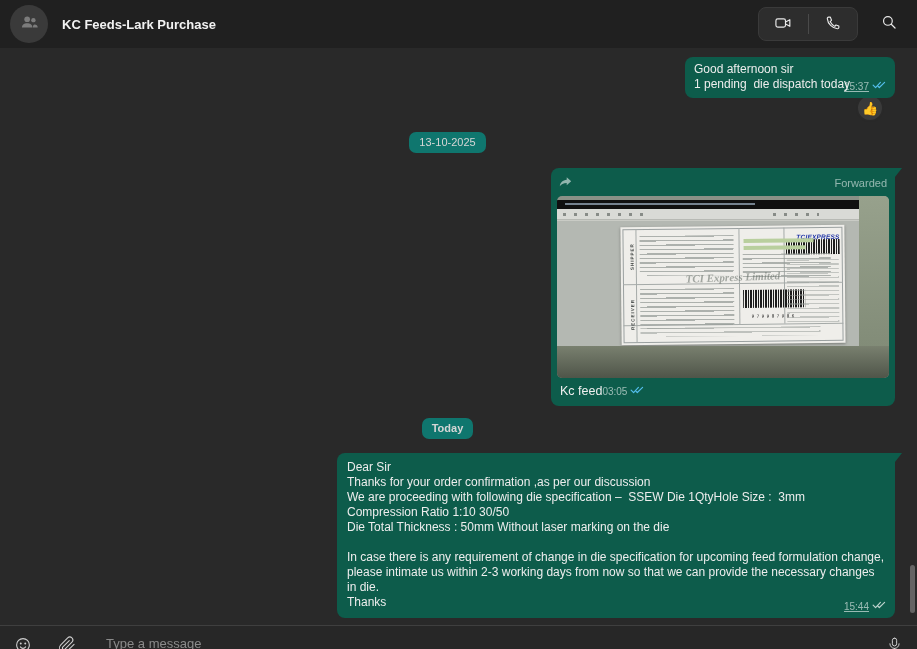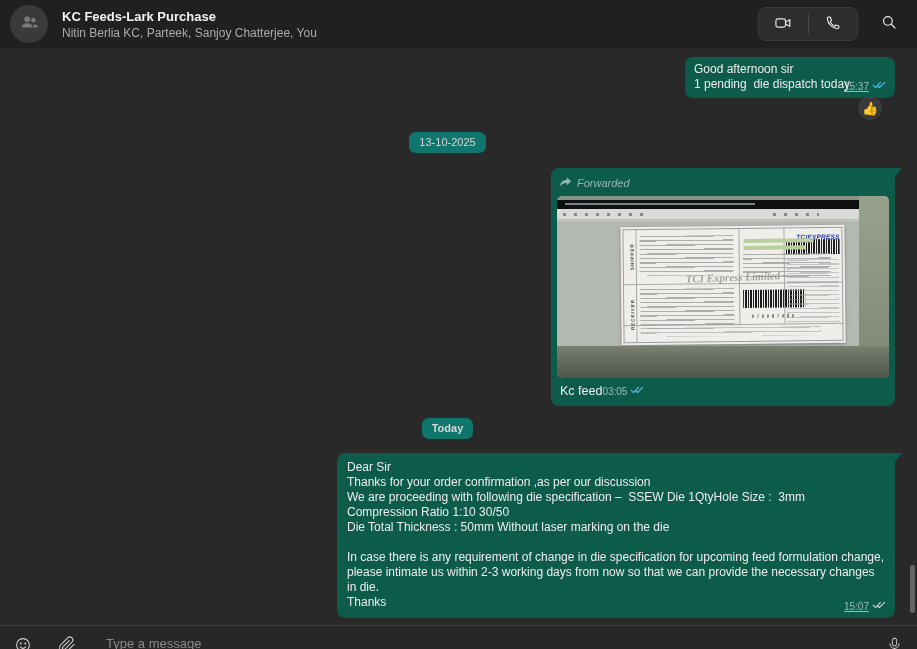--- a/index.html
+++ b/index.html
@@ -40,21 +40,21 @@
   .reaction { margin:-4px 11px 0 0; width:28px; height:28px; background:#3a3a3a;
               border:2px solid #292929; border-radius:50%; display:flex; align-items:center;
               justify-content:center; font-size:13px; cursor:pointer; }
   .chip { align-self:center; background:#0f766e; color:#d6d6d6; font-size:11px;
           padding:4px 10px; border-radius:7px; line-height:13px; }
   .chip1 { margin-top:10px; } .chip2 { margin-top:12px;font-weight:bold; }
 
   
   .fwd { margin-top:15px; width:344px; padding:6px; }
   .fwd-row { display:flex; align-items:center; gap:5px; padding:2px 2px 5px;
-             color:rgba(255,255,255,0.55); font-style:italic; font-size:11px; line-height:13px; }
+             color:rgba(255,255,255,0.55); font-size:11px; line-height:13px;justify-content:space-between; }
   .fwd-cap { display:flex; align-items:flex-end; 
              padding:6px 3px 1px; font-size:12.5px; color:#f0f0f0; }
   .fwd-cap .cap-meta { display:flex; align-items:center; gap:3px; font-size:10px;
              color:rgba(255,255,255,0.58); }
 
   
   .photo { position:relative; width:332px; height:182px; border-radius:5px; overflow:hidden;
            background:#8a9187; cursor:pointer; }
   .ph-screen { position:absolute; left:0; top:4px; width:302px; height:146px; background:#c9cbc5; }
   .ph-url { position:absolute; left:0; top:0; width:100%; height:9px; background:#101010; }
@@ -125,21 +125,20 @@
       <svg viewBox="0 0 24 24" width="22" height="22" fill="#7c7c7c">
         <circle cx="10" cy="9" r="3.1"></circle>
         <path d="M4.3 18 c0-3.1 2.6-4.6 5.7-4.6 s5.7 1.5 5.7 4.6 z"></path>
         <circle cx="16.8" cy="10" r="2.4"></circle>
         <path d="M16.2 18 c0-2 0.8-3.4 2-3.4 1.9 0 3.3 1.2 3.3 3.4 z"></path>
       </svg>
     </span>
   </div>
   <div class="head-txt">
     <div class="head-title">KC Feeds-Lark Purchase</div>
-    <div class="head-sub">Nitin Berlia KC, Parteek, Sanjoy Chatterjee, You</div>
   </div>
   <div class="head-actions">
     <div class="call-group">
       <button>
         <span>
           <svg viewBox="0 0 24 24" width="20" height="20" fill="none" stroke="#e9e9e9" stroke-width="1.4" stroke-linejoin="round">
             <rect x="3.5" y="7" width="11.5" height="10" rx="2.2"></rect>
             <path d="M15 10.8 L20.2 8 V16 L15 13.2"></path>
           </svg>
         </span>
@@ -253,21 +252,21 @@
   <div class="bubble b2 tailed">
     <div class="prewrap">Dear Sir
 Thanks for your order confirmation ,as per our discussion
 We are proceeding with following die specification –  SSEW Die 1QtyHole Size :  3mm
 Compression Ratio 1:10 30/50
 Die Total Thickness : 50mm Without laser marking on the die
 
 In case there is any requirement of change in die specification for upcoming feed formulation change, please intimate us within 2-3 working days from now so that we can provide the necessary changes in die.
 Thanks</div>
     <div class="meta">
-      <span>15:07</span>
+      <span>15:44</span>
       <span>
         <svg viewBox="0 0 16 11" width="15" height="10" fill="none" class="ticks-gray" stroke-width="1.3" stroke-linecap="round" stroke-linejoin="round">
           <path d="M1 5.6 L3.7 8.3 9 2.6"></path>
             <path d="M6.3 6.9 L7.8 8.3 13.6 2.6"></path>
         </svg>
       </span>
     </div>
   </div>
 
 </div>

